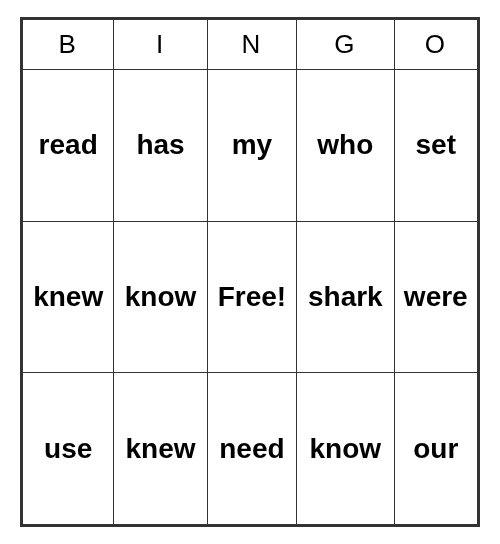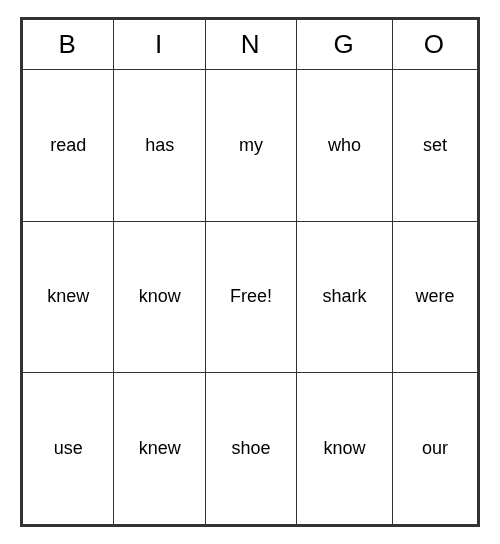--- a/index.html
+++ b/index.html
@@ -28,22 +28,22 @@
       width: 100%;
       height: 100%;
       border-collapse: collapse;
     }
 
     .bingo-table td,
     .bingo-table th {
       border: 1px solid #333;
       text-align: center;
       vertical-align: middle;
-      font-size: 18px;
-      font-weight: normal;
+      font-size: 28px;
+      font-weight: bold;
     }
 
     .bingo-table thead tr {
       height: 50px;
     }
 
     .bingo-table thead th {
       font-size: 26px;
       font-weight: normal;
       letter-spacing: 2px;
@@ -82,19 +82,19 @@
         <tr>
           <td>knew</td>
           <td>know</td>
           <td class="free-cell">Free!</td>
           <td>shark</td>
           <td>were</td>
         </tr>
         <tr>
           <td>use</td>
           <td>knew</td>
-          <td>shoe</td>
+          <td>need</td>
           <td>know</td>
           <td>our</td>
         </tr>
       </tbody>
   </table>
 </div>
 
 </body></html>

